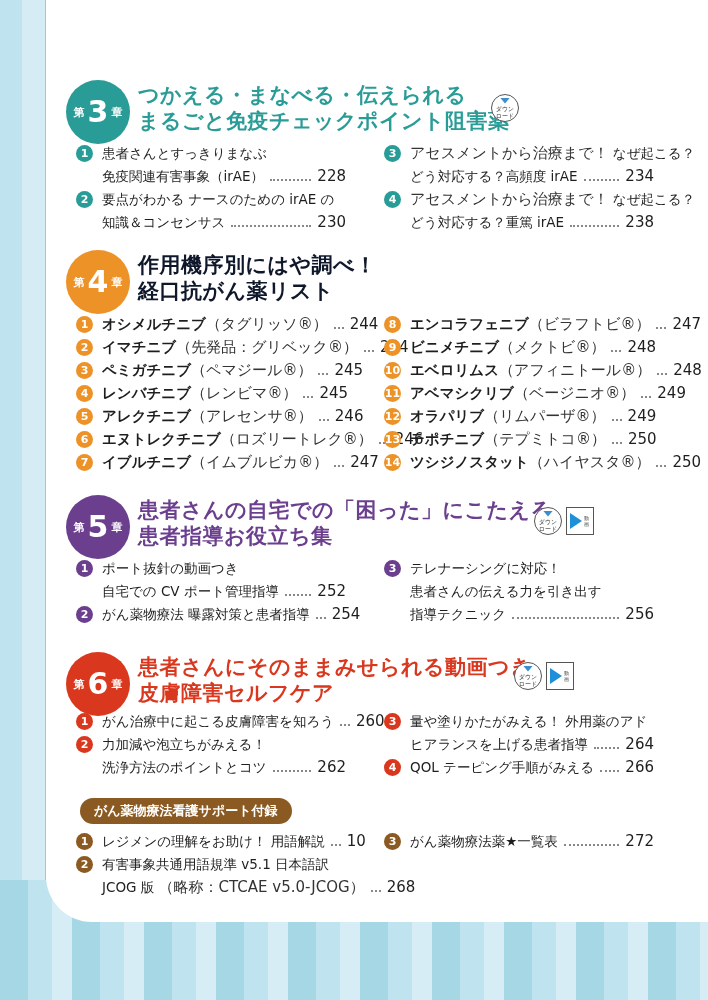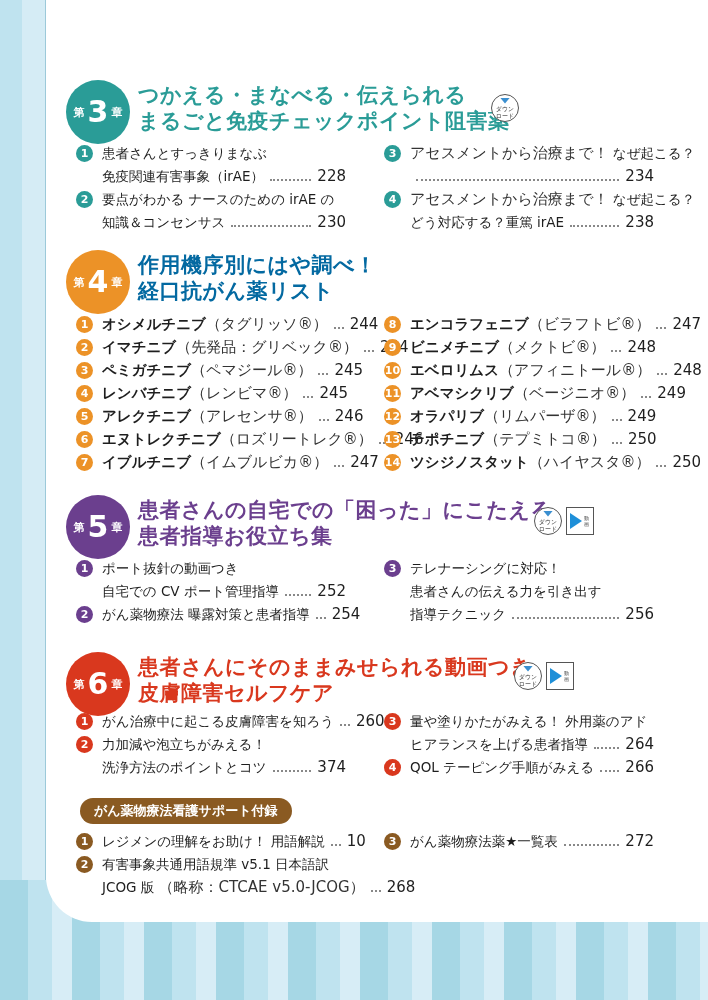--- a/index.html
+++ b/index.html
@@ -71,21 +71,21 @@
   }
   .line { white-space: nowrap; display: flex; align-items: baseline; }
   .lead { flex: 1; border-bottom: 2px dotted #888; margin: 0 6px 5px 6px; min-width: 10px; }
   .page { font-size: 15px; }
   .small { font-size: 15px; color: #333; }
   .bigname { font-size: 14.5px; font-weight: bold; }
 
   .c3 .badge, .c3 .dot { background: #2a9c97; }
   .c3 .ch-title { color: #2a9c97; }
   .c4 .badge, .c4 .dot { background: #ec9227; }
-  .c4 .ch-title { color: #0369a1; }
+  .c4 .ch-title { color: #0f172a; }
   .c5 .badge, .c5 .dot { background: #6b3f8e; }
   .c5 .ch-title { color: #6b3f8e; }
   .c6 .badge, .c6 .dot { background: #d9381e; }
   .c6 .ch-title { color: #d9381e; }
   .appx .dot { background: #8a5a22; }
   .appx-label {
     position: absolute; left: 14px; top: 0;
     background: #8a5a22; color: #fff; font-weight: bold; font-size: 13px;
     padding: 4px 14px; border-radius: 14px; white-space: nowrap;
   }
@@ -135,20 +135,21 @@
             <span class="lead"></span>
             <span class="page">230</span>
           </div>
       </div>
     </div>
     <div class="col r">
       <div class="item">
         <span class="dot">3</span>
         <div class="line"><span class="small">アセスメントから治療まで！</span>&nbsp;<span>なぜ起こる？</span></div>
         <div class="line">
+            <span>どう対応する？高頻度 irAE</span>
             <span class="lead"></span>
             <span class="page">234</span>
           </div>
       </div>
       <div class="item">
         <span class="dot">4</span>
         <div class="line"><span class="small">アセスメントから治療まで！</span>&nbsp;<span>なぜ起こる？</span></div>
         <div class="line">
             <span>どう対応する？重篤 irAE</span>
             <span class="lead"></span>
@@ -395,21 +396,21 @@
             <span class="lead"></span>
             <span class="page">260</span>
           </div>
       </div>
       <div class="item">
         <span class="dot">2</span>
         <div class="line">力加減や泡立ちがみえる！</div>
         <div class="line">
             <span>洗浄方法のポイントとコツ</span>
             <span class="lead"></span>
-            <span class="page">374</span>
+            <span class="page">262</span>
           </div>
       </div>
     </div>
     <div class="col r">
       <div class="item">
         <span class="dot">3</span>
         <div class="line">量や塗りかたがみえる！ 外用薬のアド</div>
         <div class="line">
             <span>ヒアランスを上げる患者指導</span>
             <span class="lead"></span>

